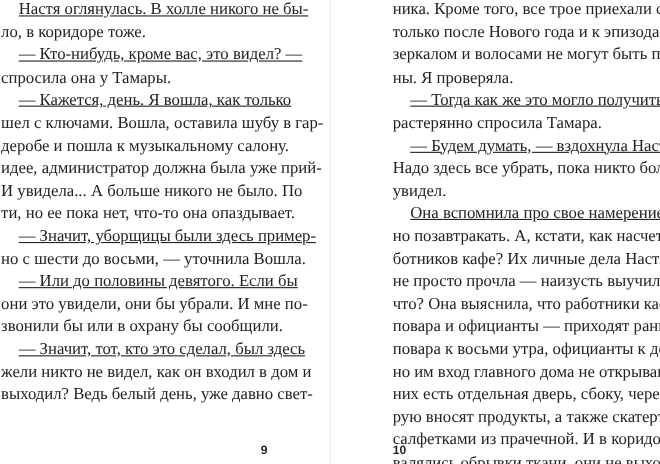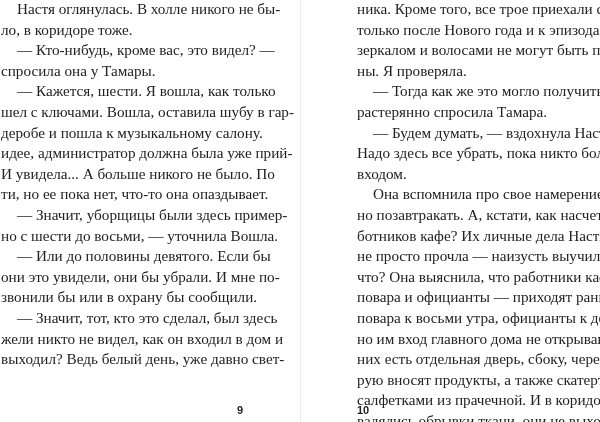--- a/index.html
+++ b/index.html
@@ -6,36 +6,36 @@
   body { width:600px; height:422px; position:relative; overflow:hidden;
          font-family:"Liberation Serif","DejaVu Serif",serif; color:#222; }
   .page { position:absolute; top:0; height:422px; }
   .left { left:0; width:300px; border-right:1px solid #ececec; }
   .right { left:301px; width:299px; }
   .text { position:absolute; top:-1px; width:243px; font-size:15.2px; line-height:20.6px; }
   .left .text { left:1px; }
   .right .text { left:56px; }
   .line { white-space:nowrap; text-align:justify; text-align-last:justify; height:20.6px; }
   .line.last { text-align-last:left; }
-  .line.ind { padding-left:16px; }
+  .line.ind { padding-left:16px;text-decoration:underline; }
   .pnum { position:absolute; top:404px; font-family:"Liberation Sans","DejaVu Sans",sans-serif;
           font-weight:bold; font-size:11px; color:#222; }
   .left .pnum { left:237px; }
   .right .pnum { left:56px; }
 </style>
 </head>
 <body>
 
 <div class="page left">
   <div class="text" id="left-text">
       <div class="line ind">Настя оглянулась. В холле никого не бы-</div>
       <div class="line last">ло, в коридоре тоже.</div>
       <div class="line ind">— Кто-нибудь, кроме вас, это видел? —</div>
       <div class="line last">спросила она у Тамары.</div>
-      <div class="line ind">— Кажется, шести. Я вошла, как только</div>
+      <div class="line ind">— Кажется, день. Я вошла, как только</div>
       <div class="line">шел с ключами. Вошла, оставила шубу в гар-</div>
       <div class="line">деробе и пошла к музыкальному салону.</div>
       <div class="line">идее, администратор должна была уже прий-</div>
       <div class="line">И увидела... А больше никого не было. По</div>
       <div class="line last">ти, но ее пока нет, что-то она опаздывает.</div>
       <div class="line ind">— Значит, уборщицы были здесь пример-</div>
       <div class="line last">но с шести до восьми, — уточнила Вошла.</div>
       <div class="line ind">— Или до половины девятого. Если бы</div>
       <div class="line">они это увидели, они бы убрали. И мне по-</div>
       <div class="line last">звонили бы или в охрану бы сообщили.</div>
@@ -49,21 +49,21 @@
 <div class="page right">
   <div class="text" id="right-text">
       <div class="line">ника. Кроме того, все трое приехали сюда</div>
       <div class="line">только после Нового года и к эпизодам с</div>
       <div class="line">зеркалом и волосами не могут быть причаст-</div>
       <div class="line last">ны. Я проверяла.</div>
       <div class="line ind">— Тогда как же это могло получиться? —</div>
       <div class="line last">растерянно спросила Тамара.</div>
       <div class="line ind">— Будем думать, — вздохнула Настя. —</div>
       <div class="line">Надо здесь все убрать, пока никто больше не</div>
-      <div class="line last">входом.</div>
+      <div class="line last">увидел.</div>
       <div class="line ind">Она вспомнила про свое намерение плот-</div>
       <div class="line">но позавтракать. А, кстати, как насчет ра-</div>
       <div class="line">ботников кафе? Их личные дела Настя тоже</div>
       <div class="line">не просто прочла — наизусть выучила. Ну и</div>
       <div class="line">что? Она выяснила, что работники кафе —</div>
       <div class="line">повара и официанты — приходят раньше,</div>
       <div class="line">повара к восьми утра, официанты к девяти,</div>
       <div class="line">но им вход главного дома не открывают, для</div>
       <div class="line">них есть отдельная дверь, сбоку, через кото-</div>
       <div class="line">рую вносят продукты, а также скатерти с</div>

